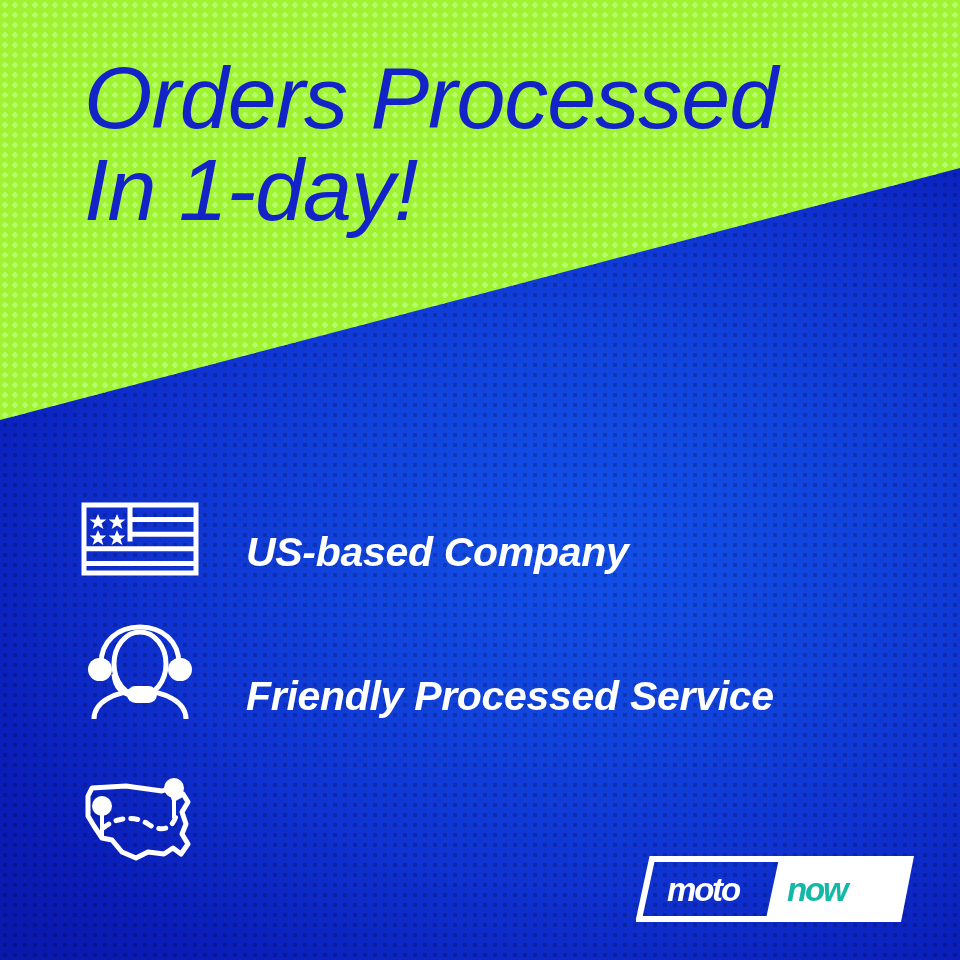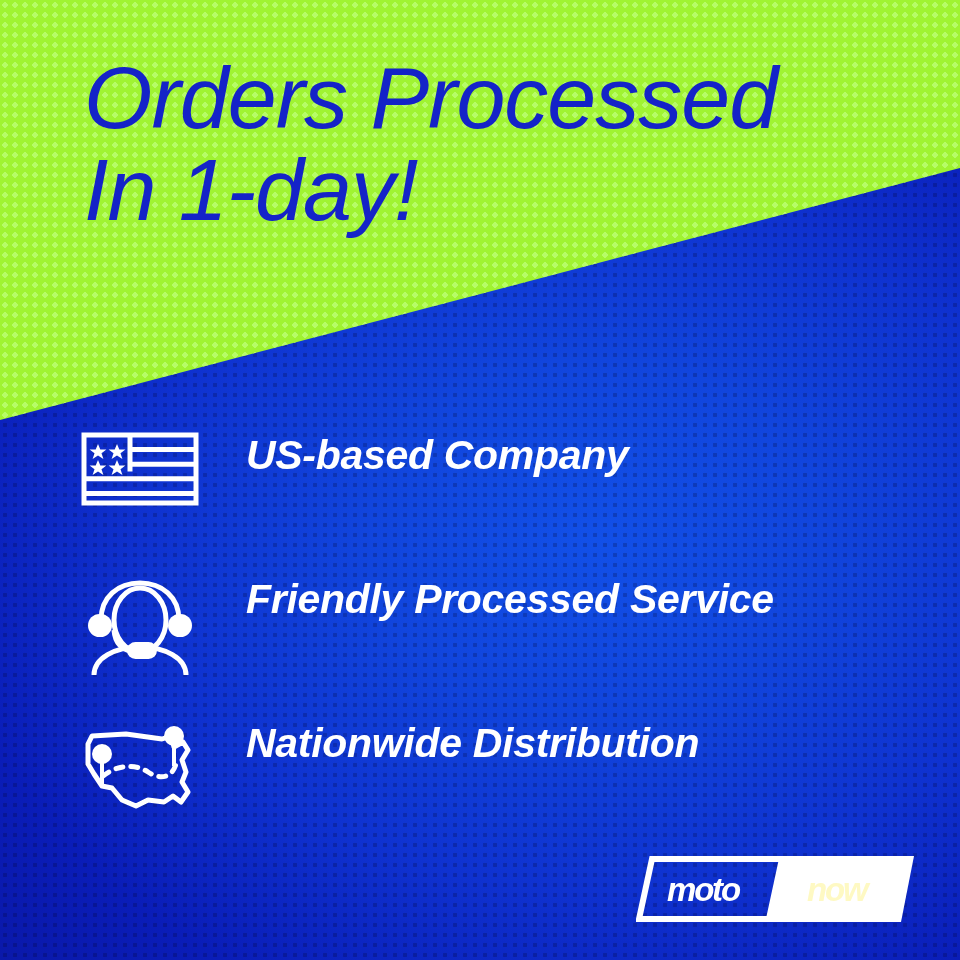--- a/index.html
+++ b/index.html
@@ -66,21 +66,21 @@
 
   
   .features {
     position: absolute;
     left: 78px;
     top: 432px;
     width: 820px;
   }
   .feature-row {
     display: flex;
-    align-items: flex-start;
+    align-items: flex-end;
     height: 144px;
   }
   .feature-icon {
     width: 124px;
     flex: 0 0 124px;
     display: flex;
     align-items: center;
     justify-content: center;
   }
   .feature-label {
@@ -120,22 +120,21 @@
   .logo-moto {
     position: absolute;
     left: 31px;
     top: 1px;
     color: #ffffff;
   }
   .logo-now {
     position: absolute;
     left: 151px;
     top: 1px;
-    color: #fef9c3;
-    margin-left: 20px;
+    color: #14b8a6;
   }
 </style>
 </head>
 <body>
 
 <div id="banner">
 
   <div class="bg-blue"></div>
   <div class="bg-blue-dots"></div>
   <div class="bg-green"></div>
@@ -199,21 +198,20 @@
 
           <path d="M25 56 C40 44 58 44 70 52 C82 60 94 58 98 44" fill="none" stroke="#ffffff" stroke-width="5" stroke-linecap="round" stroke-dasharray="7 8"></path>
 
           <circle cx="24" cy="34" r="10" fill="#ffffff"></circle>
           <line x1="24" y1="42" x2="24" y2="64" stroke="#ffffff" stroke-width="4"></line>
 
           <circle cx="96" cy="16" r="10" fill="#ffffff"></circle>
           <line x1="96" y1="24" x2="96" y2="46" stroke="#ffffff" stroke-width="4"></line>
         </svg>
       </div>
-      <div class="feature-label">Nationwide Distribution</div>
     </div>
 
   </div>
 
   <div class="logo">
     <svg class="logo-shape" width="278" height="66" viewBox="0 0 278 66" aria-hidden="true">
 
       <polygon points="16,3 146,3 133,63 3,63" fill="none" stroke="#ffffff" stroke-width="6"></polygon>
 
       <polygon points="146,0 278,0 265,66 133,66" fill="#ffffff"></polygon>

